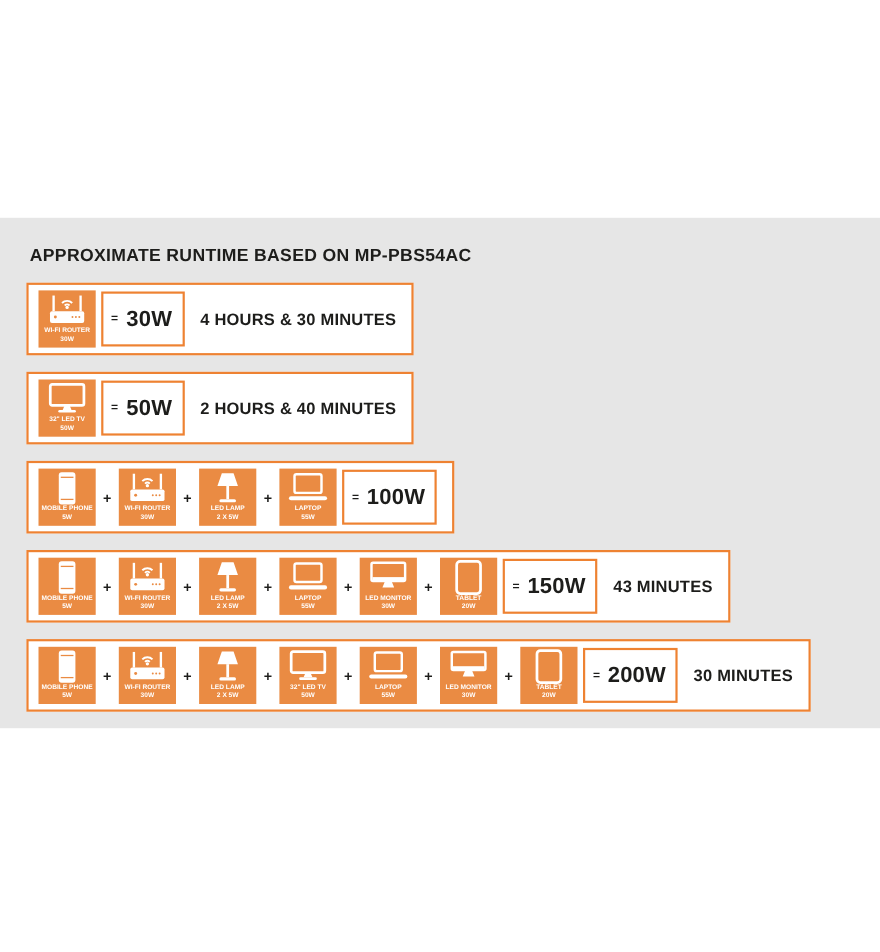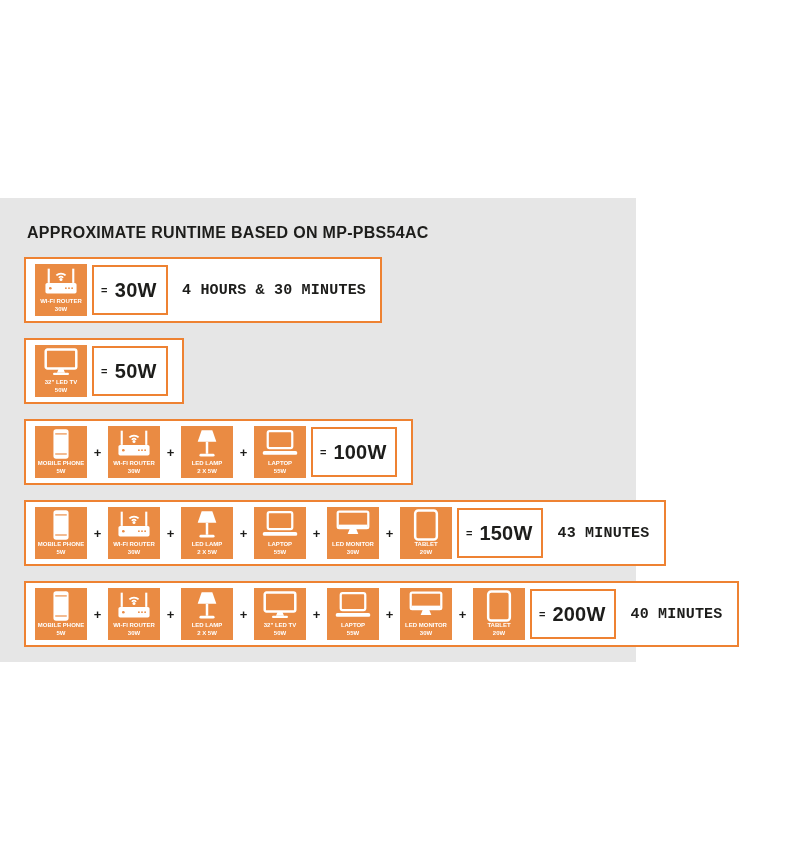--- a/index.html
+++ b/index.html
@@ -3,21 +3,21 @@
 <meta charset="utf-8">
 <style>
   html,body{margin:0;padding:0;}
   body{
     width:800px;height:865px;position:relative;overflow:hidden;
     background:#ffffff;
     font-family:"Liberation Sans", sans-serif;
     color:var(--text-dark,#1d1d1b);
   }
   .band{
-    position:absolute;top:198px;left:0;width:636px;height:464px;
+    position:absolute;top:198px;left:0;width:800px;height:464px;
     background:var(--panel-gray,#e6e6e6);
     box-sizing:border-box;
     padding:26px 0 0 24px;
   }
   .title{
     margin:0 0 15px 3px;
     font-size:16px;font-weight:bold;letter-spacing:.3px;
     color:var(--text-dark,#1d1d1b);
   }
   .rows{display:flex;flex-direction:column;align-items:flex-start;gap:15px;}
@@ -55,21 +55,20 @@
     height:50px;min-width:76px;box-sizing:border-box;
     display:flex;align-items:center;
     padding:0 9px 0 7px;
   }
   .eq{font-size:11px;font-weight:bold;margin-right:7px;}
   .watt{font-size:20px;font-weight:bold;letter-spacing:.2px;flex:1;text-align:center;white-space:nowrap;}
   .runtime{
     margin-left:14px;white-space:nowrap;
     font-size:15px;font-weight:bold;letter-spacing:.2px;
     color:var(--text-dark,#1d1d1b);
-    font-family:Liberation Mono, monospace;
   }
 </style>
 </head>
 <body>
 
 <div class="band">
   <h1 class="title">APPROXIMATE RUNTIME BASED ON MP-PBS54AC</h1>
   <div class="rows" id="rows">
       <div class="row">
     <div class="devices">
@@ -113,20 +112,21 @@
     <span class="tile-label">
       <span class="tile-name">32" LED TV</span>
       <span class="tile-watt">50W</span>
     </span>
   </div>
         </div>
     <div class="eq-box">
       <span class="eq">=</span>
       <span class="watt">50W</span>
     </div>
+    <div class="runtime">2 HOURS &amp; 40 MINUTES</div>
   </div>
       <div class="row">
     <div class="devices">
           <div class="tile">
     <span class="tile-icon">
               <svg viewBox="0 0 44 36">
                 <rect x="13.5" y="1.5" width="17" height="33" rx="3" fill="#fff"></rect>
                 <rect x="15.5" y="6" width="13" height="1.3" fill="var(--tile-orange)"></rect>
                 <rect x="15.5" y="28.6" width="13" height="1.3" fill="var(--tile-orange)"></rect>
               </svg>
@@ -387,16 +387,16 @@
     <span class="tile-label">
       <span class="tile-name">TABLET</span>
       <span class="tile-watt">20W</span>
     </span>
   </div>
         </div>
     <div class="eq-box">
       <span class="eq">=</span>
       <span class="watt">200W</span>
     </div>
-    <div class="runtime">40 MINUTES</div>
+    <div class="runtime">30 MINUTES</div>
   </div>
     </div>
 </div>
 
 </body></html>

